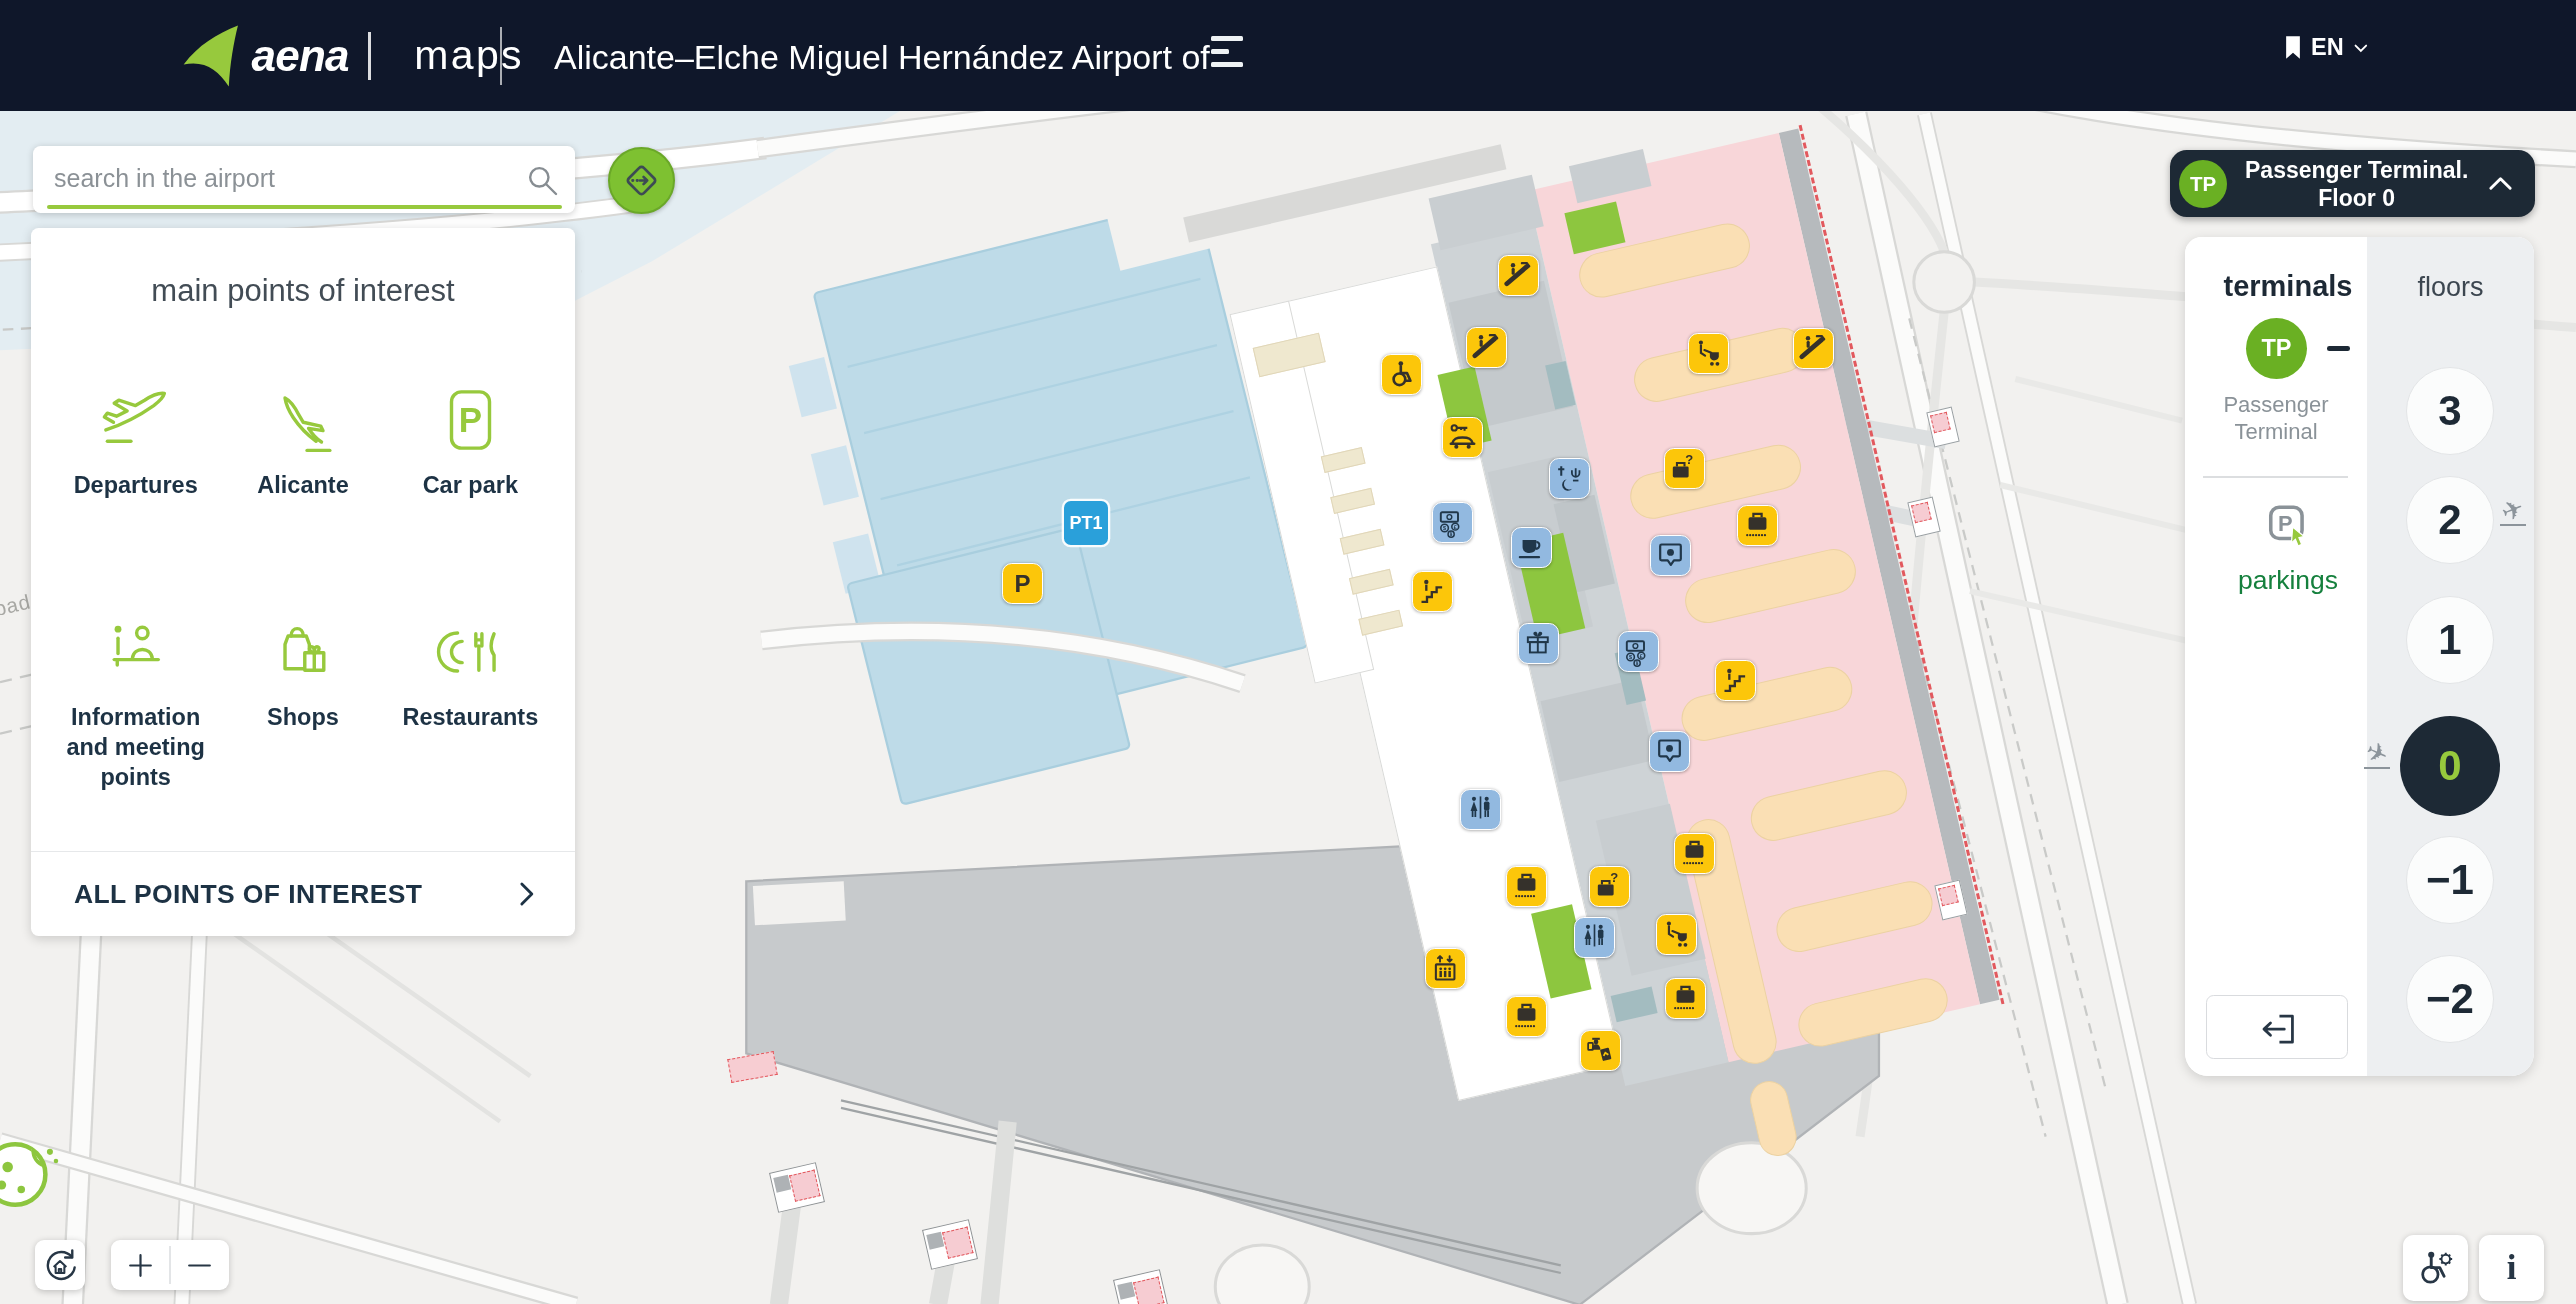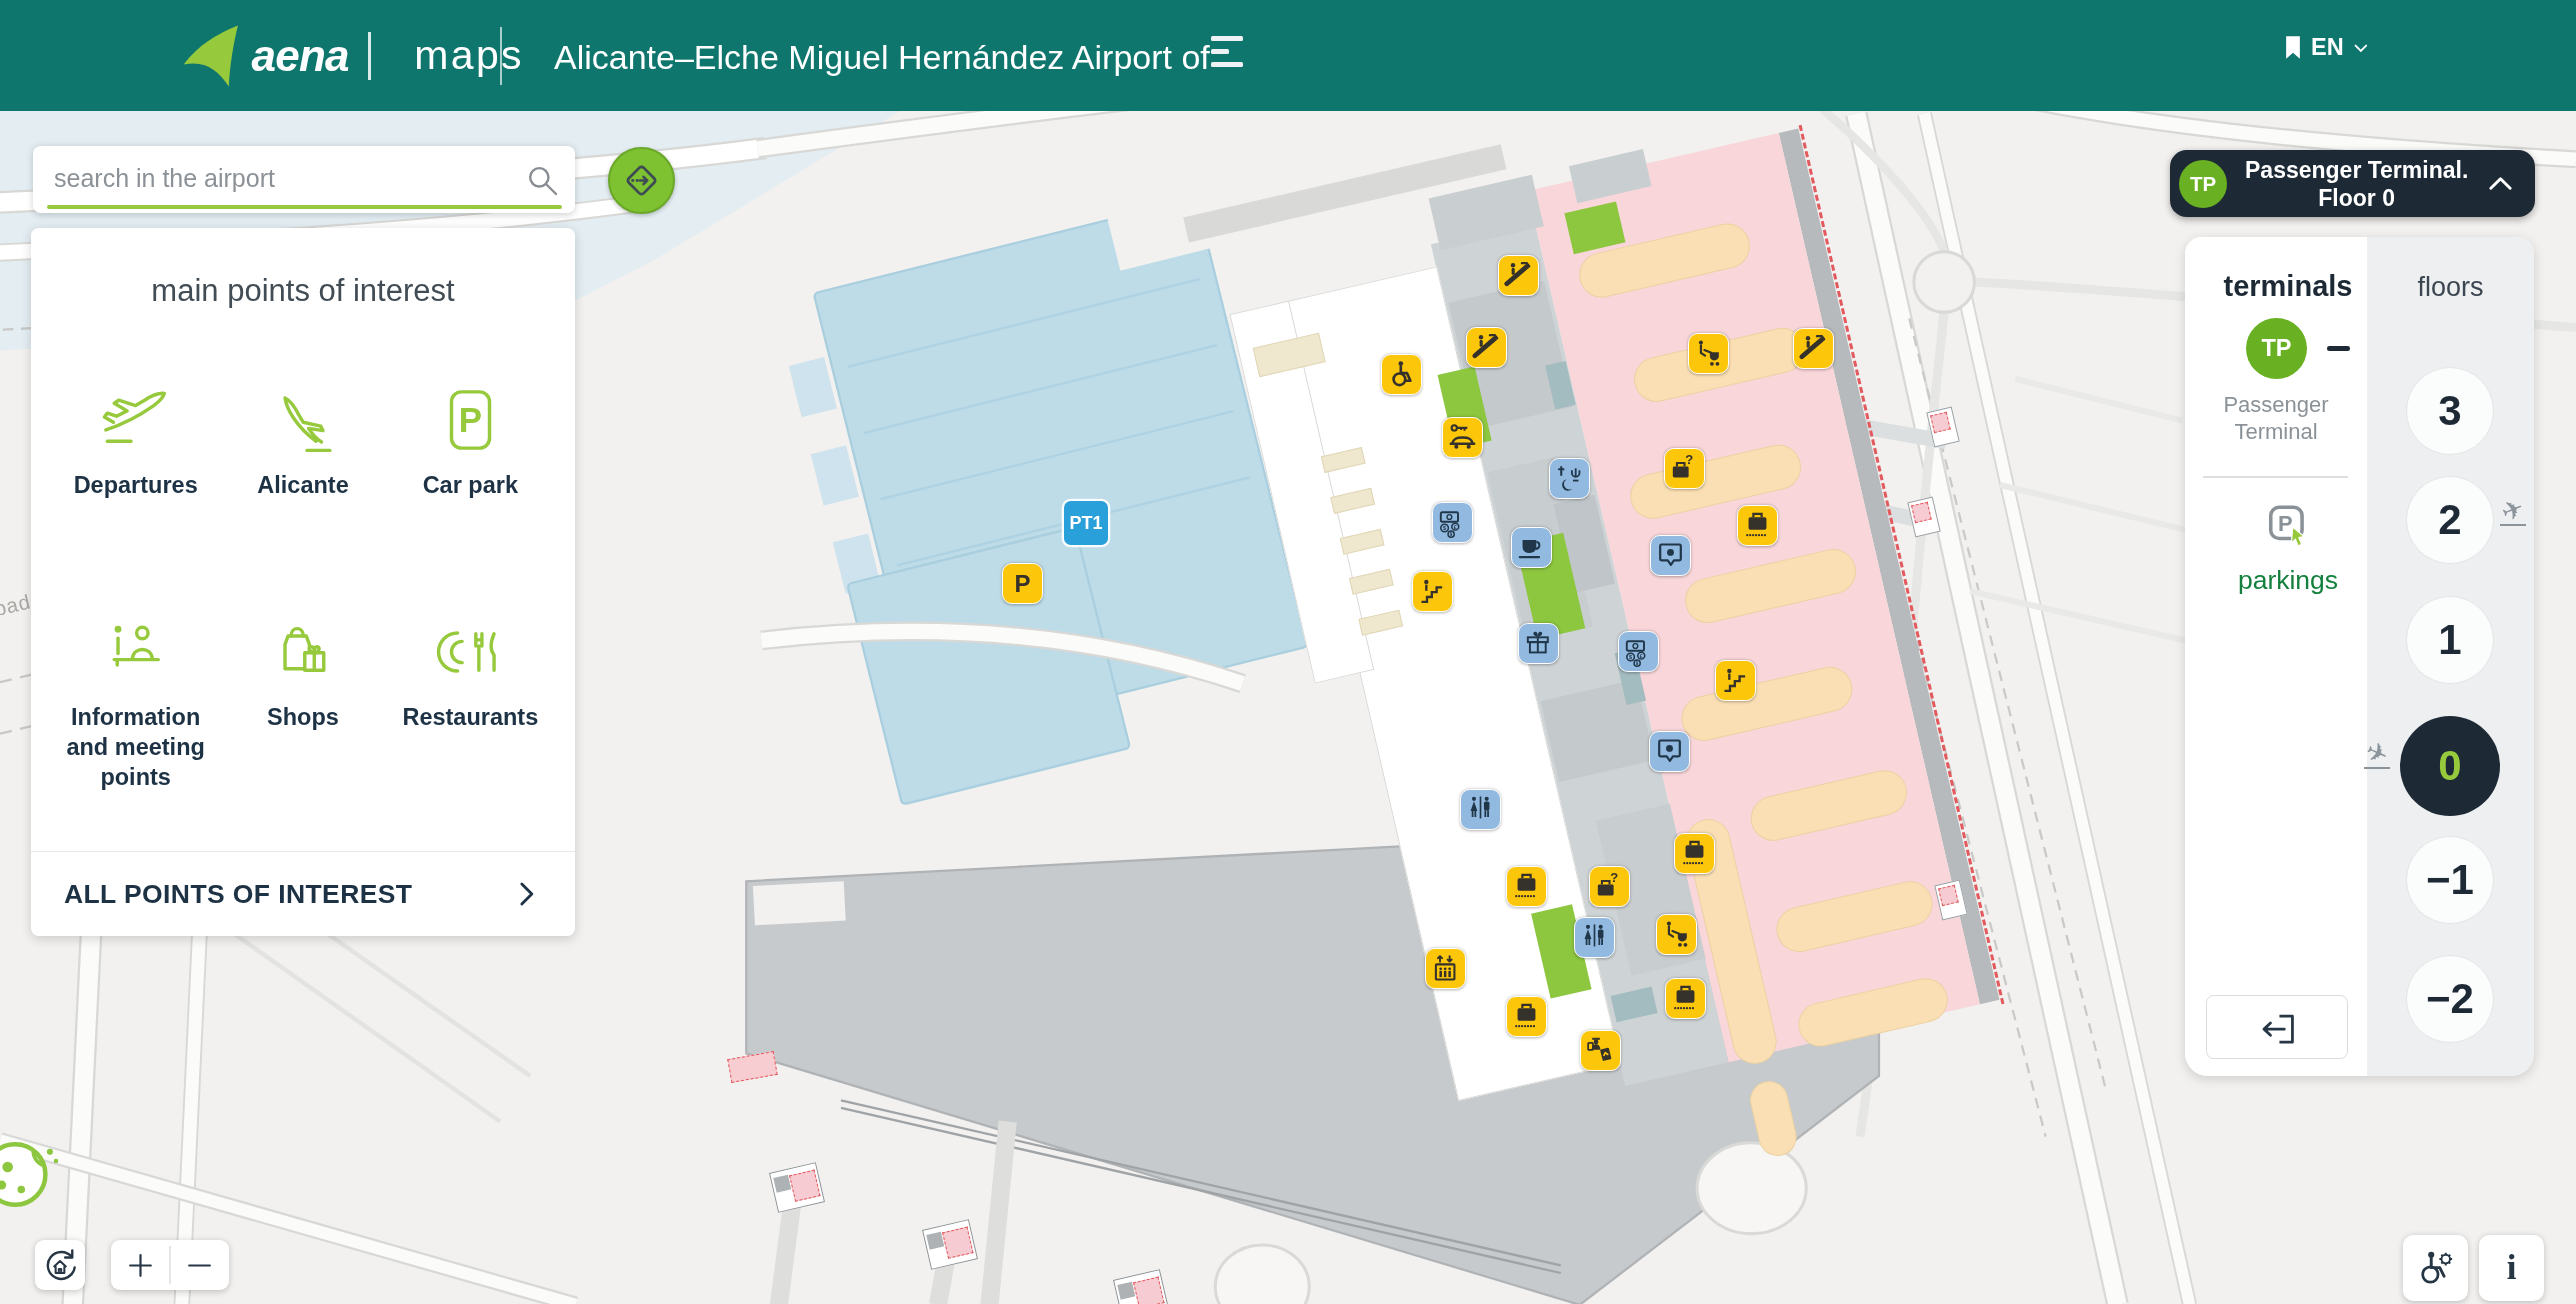--- a/index.html
+++ b/index.html
@@ -29,21 +29,21 @@
   #markers { position:absolute; inset:0; z-index:4; }
   .marker { position:absolute; width:41px; height:41px; border-radius:9.8px; border:1.9px solid #fff;
             display:flex; align-items:center; justify-content:center;
             box-shadow:0 0.8px 3px rgba(0,0,0,.3); cursor:pointer; }
   .marker.yellow { background:#fcc60a; }
   .marker.blue   { background:#92b9e0; }
   .marker.pt1 { width:44px; height:44px; border:none; border-radius:6.8px; background:#2aa0da;
                 box-shadow:0 0 0 2.3px rgba(255,255,255,.9); color:#fff; font-weight:bold;
                 font-size:18px; }
   
-  #header { position:absolute; left:0; top:0; width:2576px; height:111px; background:#0f766e;
+  #header { position:absolute; left:0; top:0; width:2576px; height:111px; background:#0f172a;
             z-index:20; display:flex; align-items:center; }
   #brand { display:flex; align-items:center; position:absolute; left:180px; }
   #brand .aena { color:#fff; font-size:44px; font-weight:bold; font-style:italic; letter-spacing:-0.8px; margin-left:10.6px;}
   #brand .sep  { width:2.3px; height:48px; background:rgba(255,255,255,.85); margin:0 19.7px; }
   #brand .maps { color:#fff; font-size:41px; font-weight:300; letter-spacing:2.3px;margin-left:24px; }
   #hdr-sep2 { position:absolute; left:500px; top:27px; width:1.5px; height:58px; background:rgba(255,255,255,.65); }
   #hdr-title { position:absolute; left:530px; top:38px; color:#fff; font-size:34px; font-weight:400; white-space:nowrap;margin-left:24px;}
   #menu-btn { position:absolute; left:1211px; top:36px; width:35px; height:39px; cursor:pointer; }
   #menu-btn .bar { height:5.3px; background:#eef2f4; border-radius:1.5px; margin-bottom:7.6px; }
   #lang { position:absolute; left:2281px; top:33px; display:flex; align-items:center; cursor:pointer; }
@@ -61,21 +61,21 @@
              justify-content:center; cursor:pointer; box-shadow:0 1.5px 4.5px rgba(0,0,0,.25); }
   
   #poi-card { position:absolute; left:31px; top:228px; width:544px; height:708px; background:#fff;
               border-radius:7.6px; box-shadow:0 2.3px 10.6px rgba(0,0,0,.16); z-index:9; }
   #poi-title { margin-top:45px; text-align:center; font-size:31px; color:#424c55; }
   #poi-grid { display:grid; grid-template-columns:repeat(3,1fr); margin:73px 21px 0 21px; row-gap:114px; }
   .poi-item { display:flex; flex-direction:column; align-items:center; cursor:pointer; }
   .poi-item .lbl { margin-top:12px; font-size:23.5px; font-weight:bold; color:#1d3244; text-align:center;
                    line-height:30px; max-width:163px; }
   #poi-all { position:absolute; left:0; bottom:0; width:100%; height:85px; border-top:1.5px solid #e6e8ea;
-             display:flex; align-items:center; cursor:pointer; }
+             display:flex; align-items:center; cursor:pointer;padding-left:10px; }
   #poi-all .txt { margin-left:33px; font-size:26.5px; font-weight:bold; color:#1d3244; letter-spacing:0.4px;}
   #poi-all svg { position:absolute; right:36px; }
   
   #pill { position:absolute; left:2170px; top:150px; width:365px; height:67px; background:#1d2935;
           border-radius:16.7px; z-index:12; display:flex; align-items:center; box-shadow:0 2.3px 7.6px rgba(0,0,0,.3); cursor:pointer;}
   #pill .tp { width:48px; height:48px; margin-left:9px; border-radius:50%; background:#6ab023;
               color:#fff; font-weight:bold; font-size:20.5px; display:flex; align-items:center; justify-content:center;}
   #pill .lines { flex:1; text-align:center; color:#fff; font-weight:bold; font-size:23px; line-height:28px; }
   #pill .chev { margin-right:19.7px; }
   

